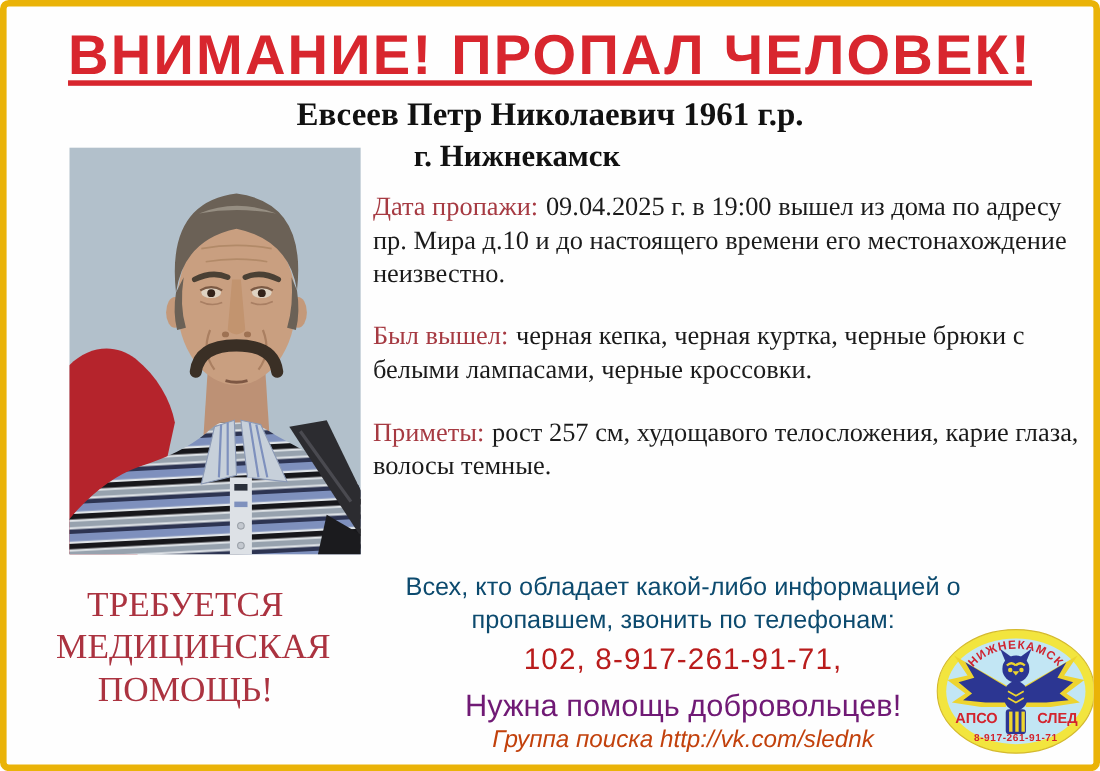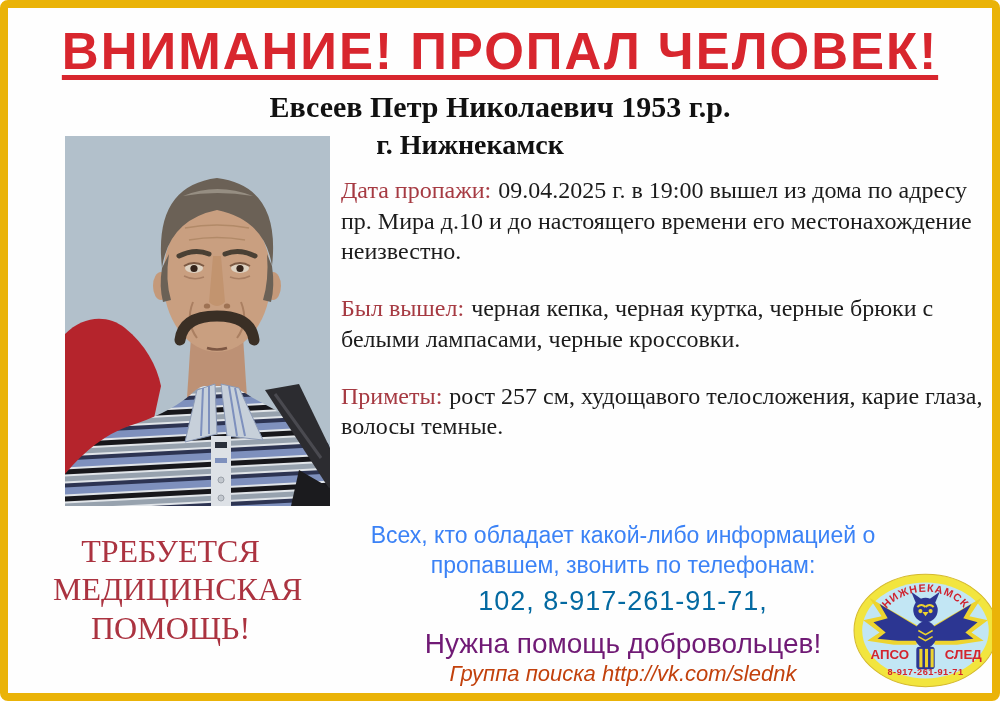--- a/index.html
+++ b/index.html
@@ -1,21 +1,21 @@
 <!DOCTYPE html>
 <html><head>
 <meta charset="utf-8">
 <style>
   html,body{margin:0;padding:0;background:#ffffff;}
   .poster{
     position:relative;
     width:1000px;height:701px;
     box-sizing:border-box;
     background:#fefefe;
-    border:8px solid #eab308;
+    border:6px solid #eab308;
     border-radius:8px;
     overflow:hidden;
     font-family:"Liberation Sans",sans-serif;
   }
   .header-title{
     position:absolute;top:14px;left:0;right:0;
     text-align:center;
     font-family:"Liberation Sans",sans-serif;
     font-weight:bold;
     font-size:51px;
@@ -56,44 +56,44 @@
     text-align:center;
     font-family:"Liberation Serif",serif;
     font-size:32px;line-height:1.2;
     color:#ab3340;
   }
   .contacts{
     position:absolute;left:330px;top:512px;width:570px;
     text-align:center;
   }
   .appeal{
-    font-size:23px;line-height:1.32;color:#3b82f6;margin:0;
+    font-size:23px;line-height:1.32;color:#0c4a6e;margin:0;
   }
   .phones{
-    font-size:27px;color:#0369a1;margin:5px 0 0 0;letter-spacing:1px;
+    font-size:27px;color:#b91c1c;margin:5px 0 0 0;letter-spacing:1px;
   }
   .volunteers{
     font-size:28px;color:#701a75;margin:11px 0 0 0;
   }
   .group-link{
     font-size:22px;color:#c2410c;margin:1px 0 0 0;font-style:italic;
   }
   .logo-wrap{
     position:absolute;left:845px;top:560px;width:145px;height:125px;
     z-index:5;
   }
 </style>
 </head>
 <body>
 
 <div class="poster">
 
   <div class="header-title">ВНИМАНИЕ! ПРОПАЛ ЧЕЛОВЕК!</div>
 
-  <div class="person-name">Евсеев Петр Николаевич 1953 г.р.</div>
+  <div class="person-name">Евсеев Петр Николаевич 1961 г.р.</div>
 
   <div class="person-city">г. Нижнекамск</div>
 
   <div class="photo-wrap">
     <svg width="265" height="370" viewBox="0 0 265 370" xmlns="http://www.w3.org/2000/svg">
       <defs>
         <pattern id="stripes" width="12" height="27" patternUnits="userSpaceOnUse" patternTransform="rotate(-3)">
           <rect width="12" height="27" fill="#e1e5e9"></rect>
           <rect y="0" width="12" height="7" fill="#7e90bd"></rect>
           <rect y="9" width="12" height="5" fill="#17171b"></rect>

